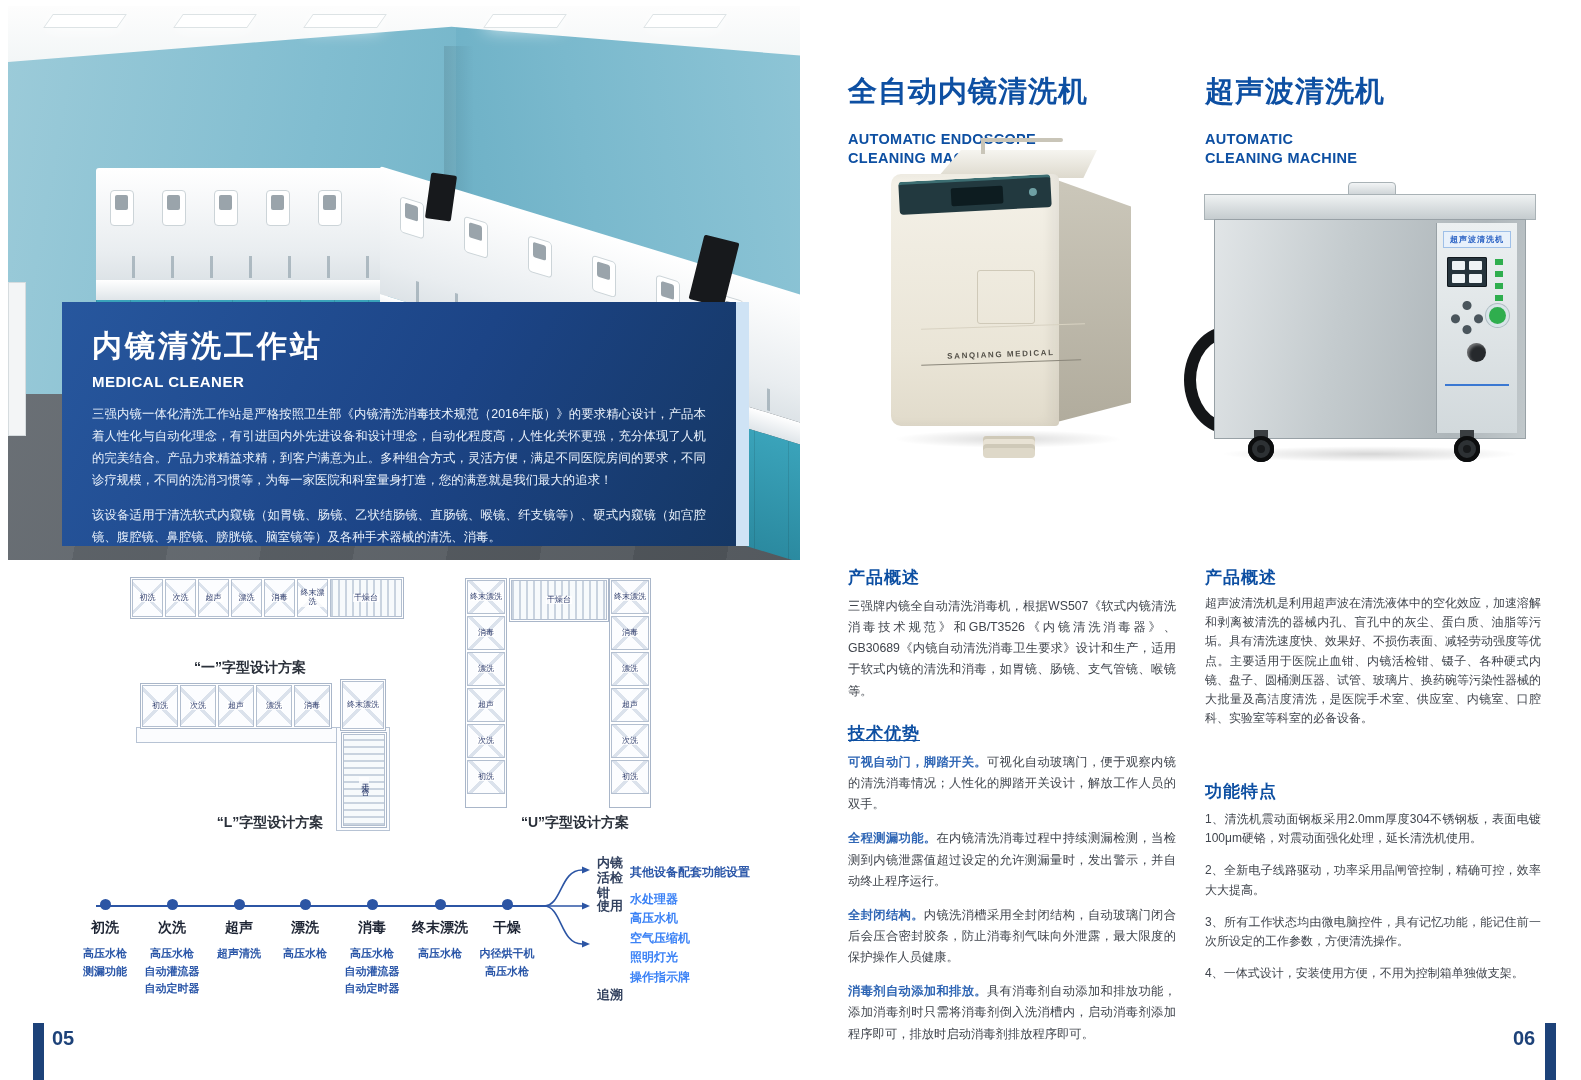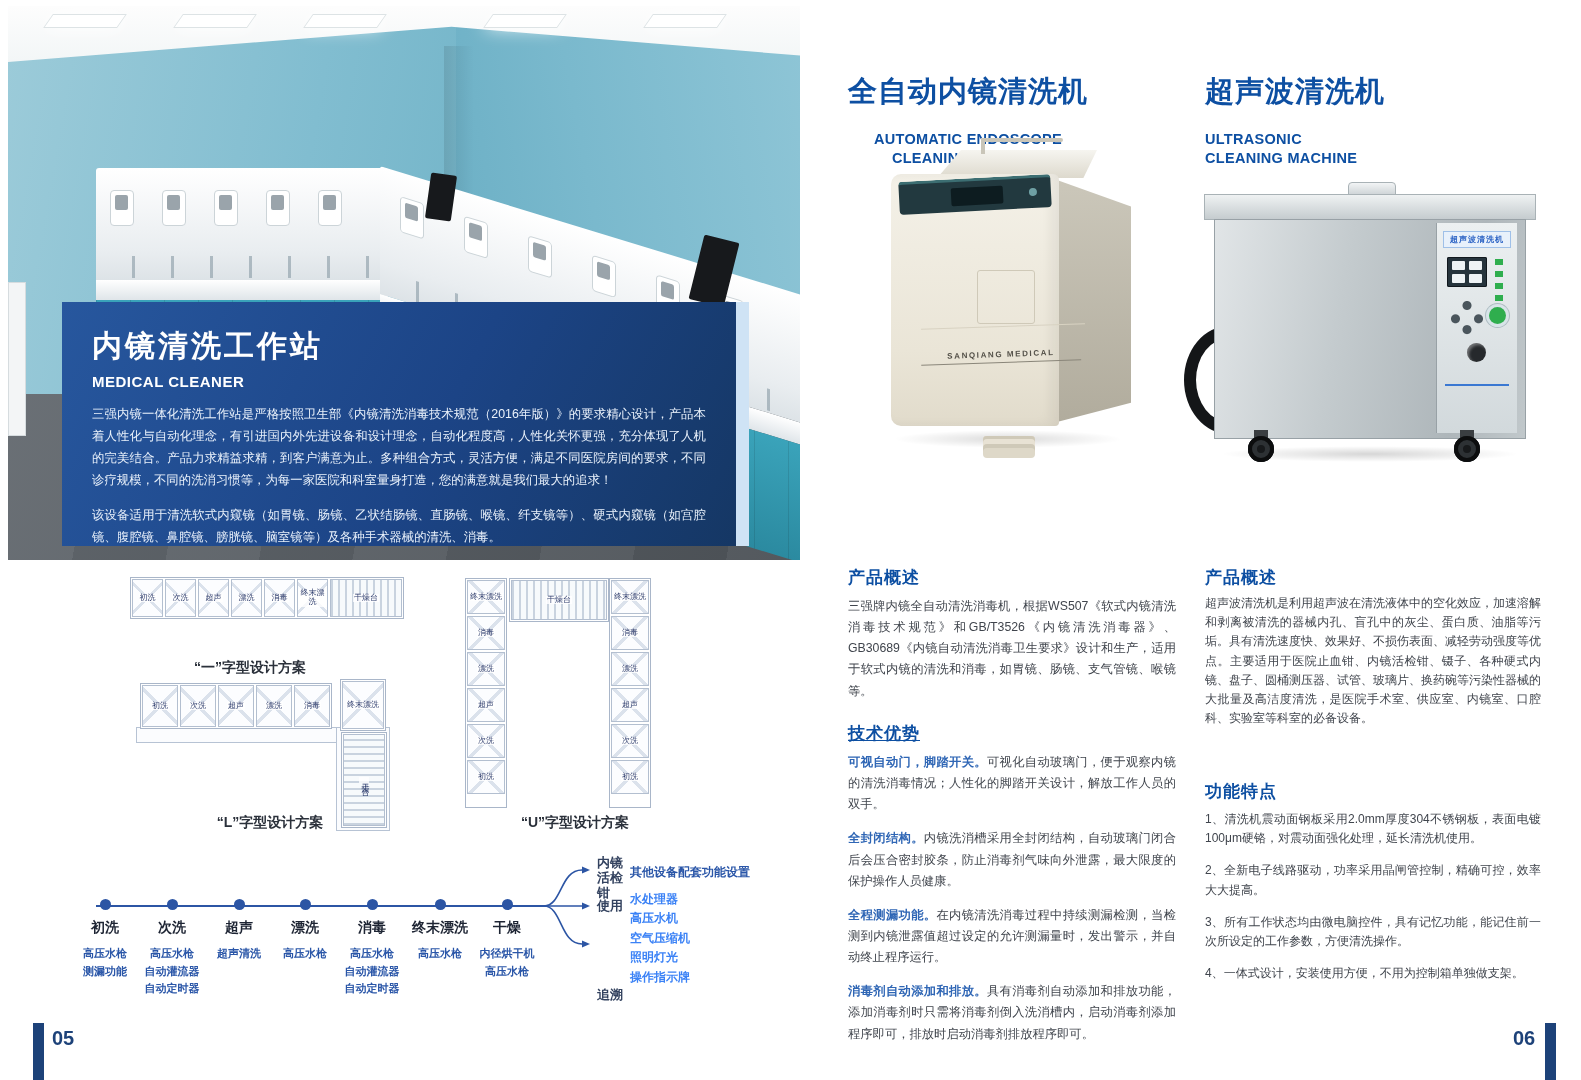--- a/index.html
+++ b/index.html
@@ -398,21 +398,21 @@
     <div>操作指示牌</div>
   </div>
 
   <div class="pn-bar" style="left:33px;top:1023px;"></div>
   <div class="pn" style="left:52px;top:1027px;">05</div>
 </section>
 
 <section class="page-right">
 
   <div class="col" style="left:0;width:334px;">
-    <div class="abs" style="left:3px;top:72px;text-align:center;">
+    <div class="abs" style="left:3px;top:72px;">
       <h2 class="prod-title">全自动内镜清洗机</h2>
       <div class="prod-sub">
         <div>AUTOMATIC ENDOSCOPE</div>
         <div>CLEANING MACHINE</div>
       </div>
     </div>
 
     <div class="m1">
       <div class="m1-shadow"></div>
       <div class="m1-side"></div>
@@ -430,31 +430,31 @@
         <div class="m1-btn"></div>
       </div>
     </div>
 
     <div class="sec-head" style="left:3px;top:566px;">产品概述</div>
     <div class="body-text" style="left:3px;top:596px;width:328px;">三强牌内镜全自动清洗消毒机，根据WS507《软式内镜清洗消毒技术规范》和GB/T3526《内镜清洗消毒器》、GB30689《内镜自动清洗消毒卫生要求》设计和生产，适用于软式内镜的清洗和消毒，如胃镜、肠镜、支气管镜、喉镜等。</div>
 
     <div class="sec-head" style="left:3px;top:722px;text-decoration:underline;">技术优势</div>
     <div class="body-text" style="left:3px;top:752px;width:328px;">
       <p><span class="lead">可视自动门，脚踏开关。</span><span>可视化自动玻璃门，便于观察内镜的清洗消毒情况；人性化的脚踏开关设计，解放工作人员的双手。</span></p>
+      <p><span class="lead">全程测漏功能。</span><span>在内镜清洗消毒过程中持续测漏检测，当检测到内镜泄露值超过设定的允许测漏量时，发出警示，并自动终止程序运行。</span></p>
       <p><span class="lead">全封闭结构。</span><span>内镜洗消槽采用全封闭结构，自动玻璃门闭合后会压合密封胶条，防止消毒剂气味向外泄露，最大限度的保护操作人员健康。</span></p>
-      <p><span class="lead">全程测漏功能。</span><span>在内镜清洗消毒过程中持续测漏检测，当检测到内镜泄露值超过设定的允许测漏量时，发出警示，并自动终止程序运行。</span></p>
       <p><span class="lead">消毒剂自动添加和排放。</span><span>具有消毒剂自动添加和排放功能，添加消毒剂时只需将消毒剂倒入洗消槽内，启动消毒剂添加程序即可，排放时启动消毒剂排放程序即可。</span></p>
     </div>
   </div>
 
   <div class="col" style="left:357px;width:342px;">
     <div class="abs" style="left:3px;top:72px;">
       <h2 class="prod-title">超声波清洗机</h2>
       <div class="prod-sub">
-        <div>ULTRASONIC</div>
+        <div>AUTOMATIC</div>
         <div>CLEANING MACHINE</div>
       </div>
     </div>
 
     <div class="m2">
       <div class="m2-shadow"></div>
       <div class="m2-hose"></div>
       <div class="m2-knob"></div>
       <div class="m2-lid"></div>
       <div class="m2-body"></div>

